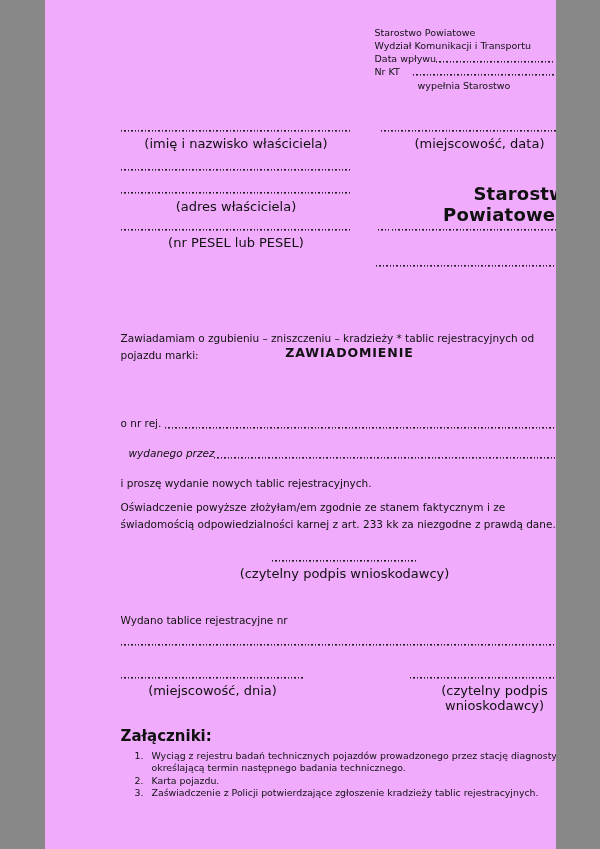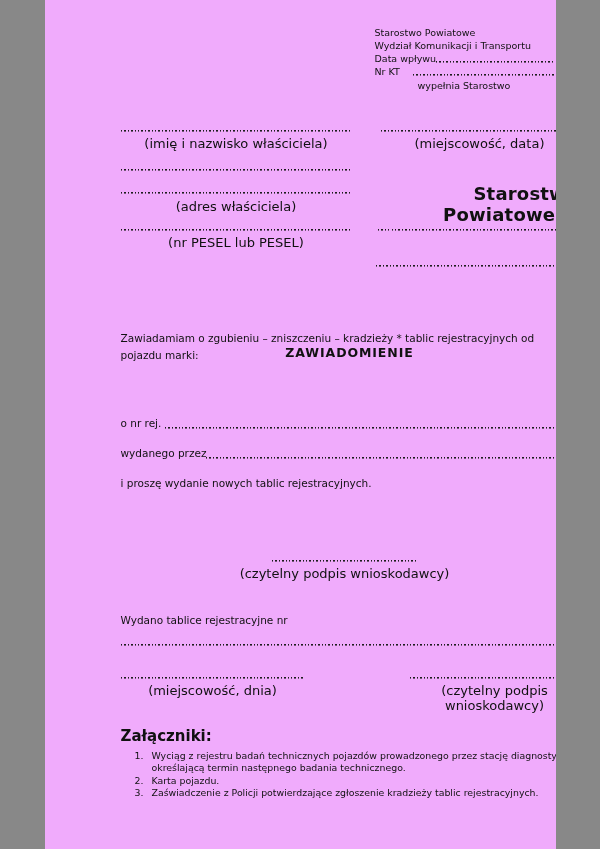--- a/index.html
+++ b/index.html
@@ -81,27 +81,28 @@
 
   <div class="abs doc-title" style="left:76px;top:302px;width:458px;margin-top:43px;">ZAWIADOMIENIE</div>
 
   <div class="abs body-text" style="left:76px;top:330px;width:458px;">Zawiadamiam o zgubieniu – zniszczeniu – kradzieży * tablic rejestracyjnych od pojazdu marki:</div>
 
   <div class="abs fieldrow" style="left:76px;top:416px;width:458px;">
     <span class="lbl">o nr rej. </span>
     <span class="dots"></span>
   </div>
 
-  <div class="abs fieldrow" style="left:76px;top:446px;width:458px;">
+  <div class="abs fieldrow" style="left:84px;top:446px;width:458px;font-style:italic;">
     <span class="lbl">wydanego przez</span>
     <span class="dots"></span>
   </div>
 
   <div class="abs body-text" style="left:76px;top:475px;width:458px;">i proszę wydanie nowych tablic rejestracyjnych.</div>
 
+  <div class="abs body-text" style="left:76px;top:499px;width:458px;">Oświadczenie powyższe złożyłam/em zgodnie ze stanem faktycznym i ze świadomością odpowiedzialności karnej z art. 233 kk za niezgodne z prawdą dane.</div>
 
   <div class="abs sigblock" style="left:170px;top:560px;width:260px;">
     <div class="dline" style="width:146px;height:2px;"></div>
     <div class="cap">(czytelny podpis wnioskodawcy)</div>
   </div>
 
   <div class="abs body-text" style="left:76px;top:612px;width:458px;">Wydano tablice rejestracyjne nr</div>
   <div class="dline" style="left:76px;top:643px;width:458px;"></div>
 
   <div class="abs sigblock" style="left:76px;top:677px;width:184px;">

